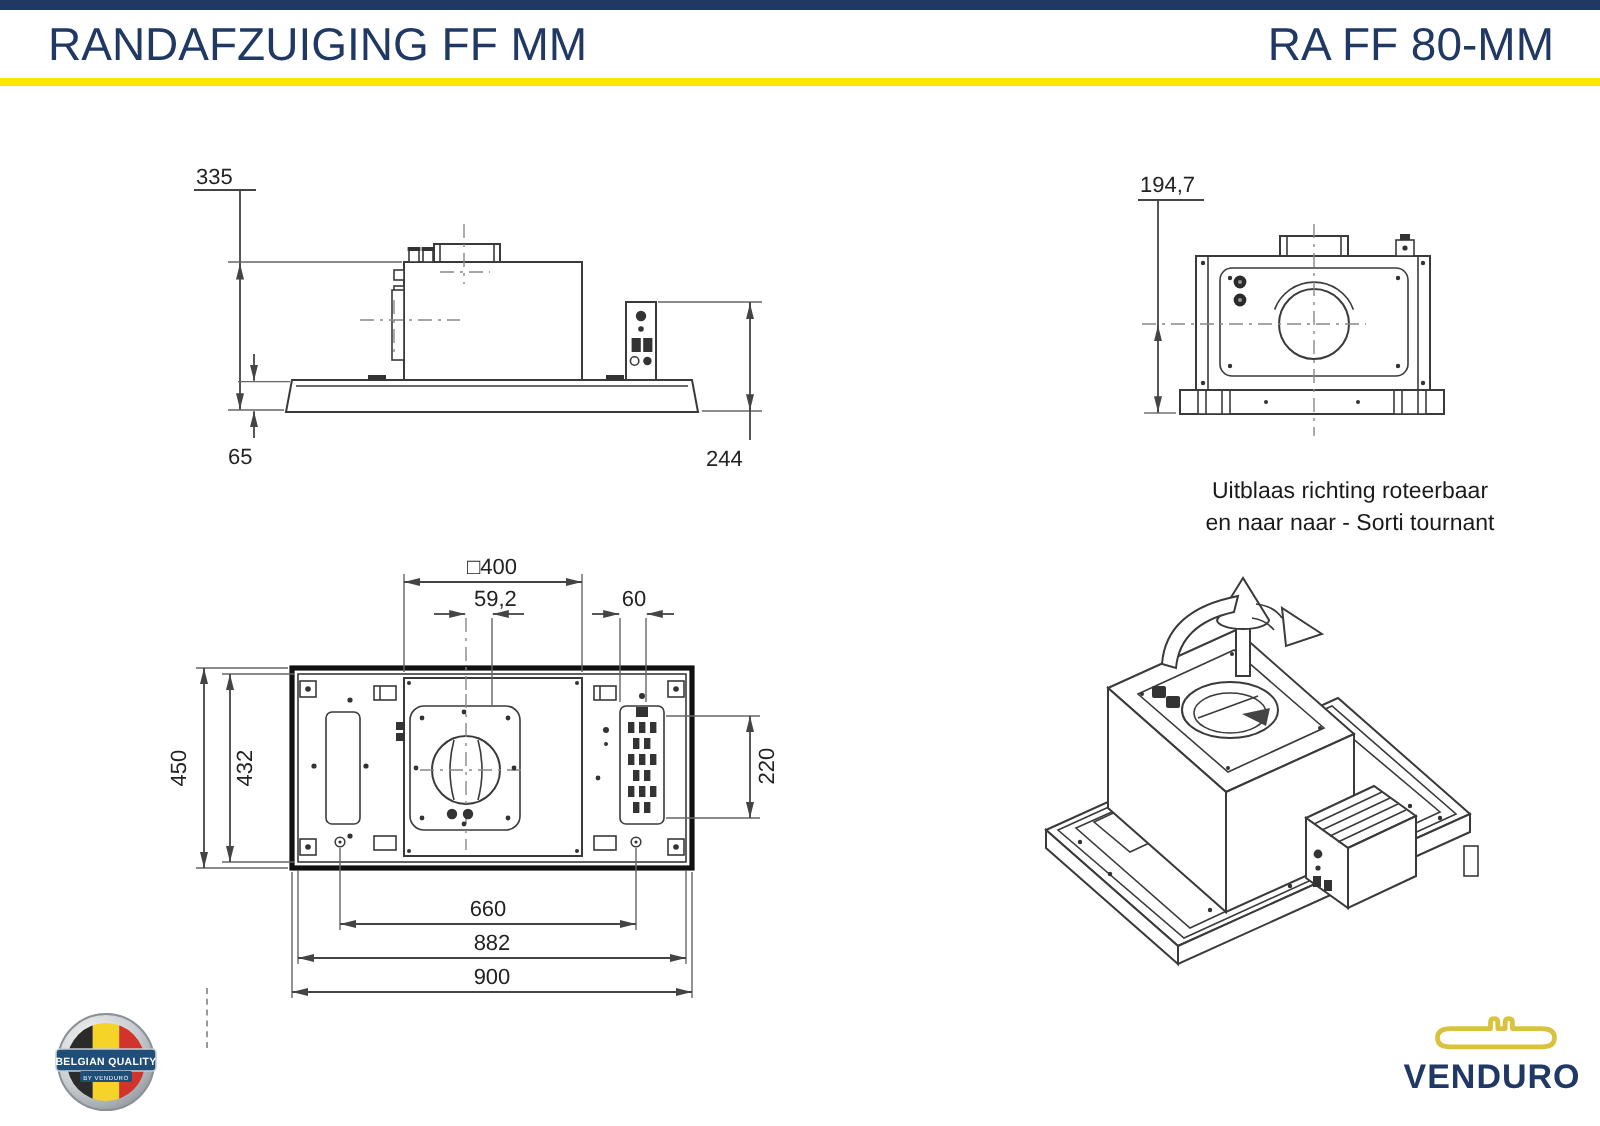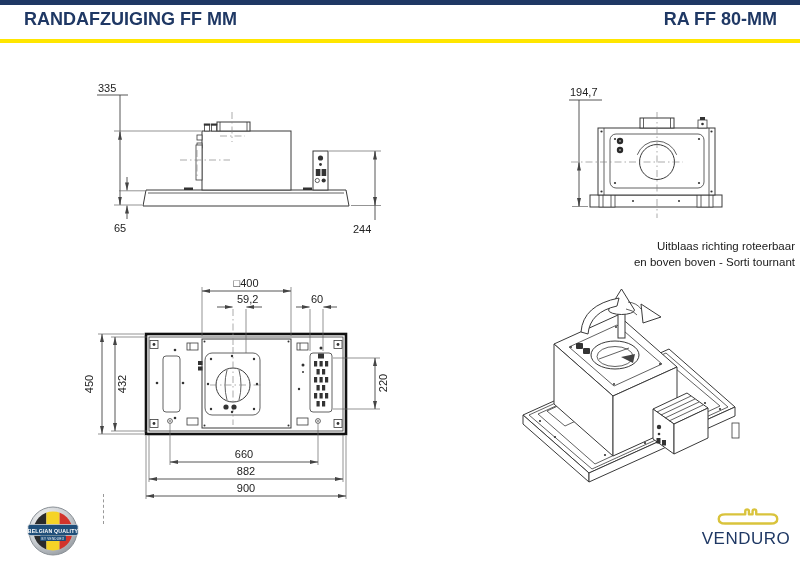--- a/index.html
+++ b/index.html
@@ -1,42 +1,42 @@
 <!DOCTYPE html>
 <html><head>
 <meta charset="utf-8">
 <style>
   html,body{margin:0;padding:0}
   body{width:800px;height:563px;position:relative;background:#fff;overflow:hidden;
        font-family:"Liberation Sans",sans-serif}
   .abs{position:absolute}
   
   .topbar{left:0;top:0;width:800px;height:5px;background:#1F3864}
-  .title{top:9px;font-size:18px;font-weight:700;color:#1F3864;white-space:nowrap}
+  .title{top:9px;font-size:23px;font-weight:400;color:#1F3864;white-space:nowrap}
   .title-left{left:24px}
   .title-right{right:23px}
   .yellowrule{left:0;top:39px;width:800px;height:4px;background:#FFE600}
   
   svg{overflow:visible;display:block}
   .ln{stroke:#3a3a3a;stroke-width:1;fill:#fff}
   .nf{fill:none}
   .thin{stroke-width:.8}
   .thk{stroke:#111;stroke-width:2.6;fill:#fff}
   .dsh{stroke:#888;stroke-width:.7;fill:none;stroke-dasharray:7 3 1.5 3}
   .ext{stroke:#666;stroke-width:.7;fill:none}
   .dim{stroke:#444;stroke-width:.9;fill:none}
   .dk{fill:#333;stroke:none}
   text{font-family:"Liberation Sans","DejaVu Sans",sans-serif;font-size:10.5px;fill:#222}
   .dtx{font-size:11px}
   
-  .note{left:555px;top:239px;width:240px;text-align:right;font-size:11.5px;
+  .note{left:555px;top:239px;width:240px;text-align:center;font-size:11.5px;
         line-height:15.5px;color:#1a1a1a}
   
   .brandtext{left:697px;top:529px;width:98px;text-align:center;font-size:17px;
-             font-weight:normal;color:#1F3864;letter-spacing:.5px}
+             font-weight:bold;color:#1F3864;letter-spacing:.5px}
   .stray-dash{left:103px;top:494px;height:30px;width:0;border-left:1.2px dashed #999}
 </style>
 </head>
 <body>
 
 <div>
 
   <div class="abs topbar"></div>
   <div class="abs title title-left">RANDAFZUIGING FF MM</div>
   <div class="abs title title-right">RA FF 80-MM</div>
@@ -170,21 +170,21 @@
       <line class="dim" x1="14" y1="30" x2="47" y2="30"></line>
       <line class="dim" x1="24" y1="30" x2="24" y2="136.5"></line>
       <line class="dim" x1="24" y1="99" x2="24" y2="92.6" marker-end="url(#ev_e)"></line>
       <line class="dim" x1="24" y1="130" x2="24" y2="136.1" marker-end="url(#ev_e)"></line>
       <line class="ext" x1="33" y1="136.5" x2="17" y2="136.5"></line>
     </g>
   </svg>
 
   <div class="abs note">
     <div>Uitblaas richting roteerbaar</div>
-    <div>en boven boven - Sorti tournant</div>
+    <div>en naar naar - Sorti tournant</div>
   </div>
 
   <svg class="abs" style="left:65px;top:275px" width="346" height="236" viewBox="0 0 346 236">
     <defs>
       <marker id="tv_e" markerWidth="9" markerHeight="6" refX="8" refY="2" orient="auto" markerUnits="userSpaceOnUse">
           <path d="M0,0 L8,2 L0,4 Z" fill="#444"></path>
         </marker>
       <marker id="tv_s" markerWidth="9" markerHeight="6" refX="8" refY="2" orient="auto-start-reverse" markerUnits="userSpaceOnUse">
           <path d="M0,0 L8,2 L0,4 Z" fill="#444"></path>
         </marker>

